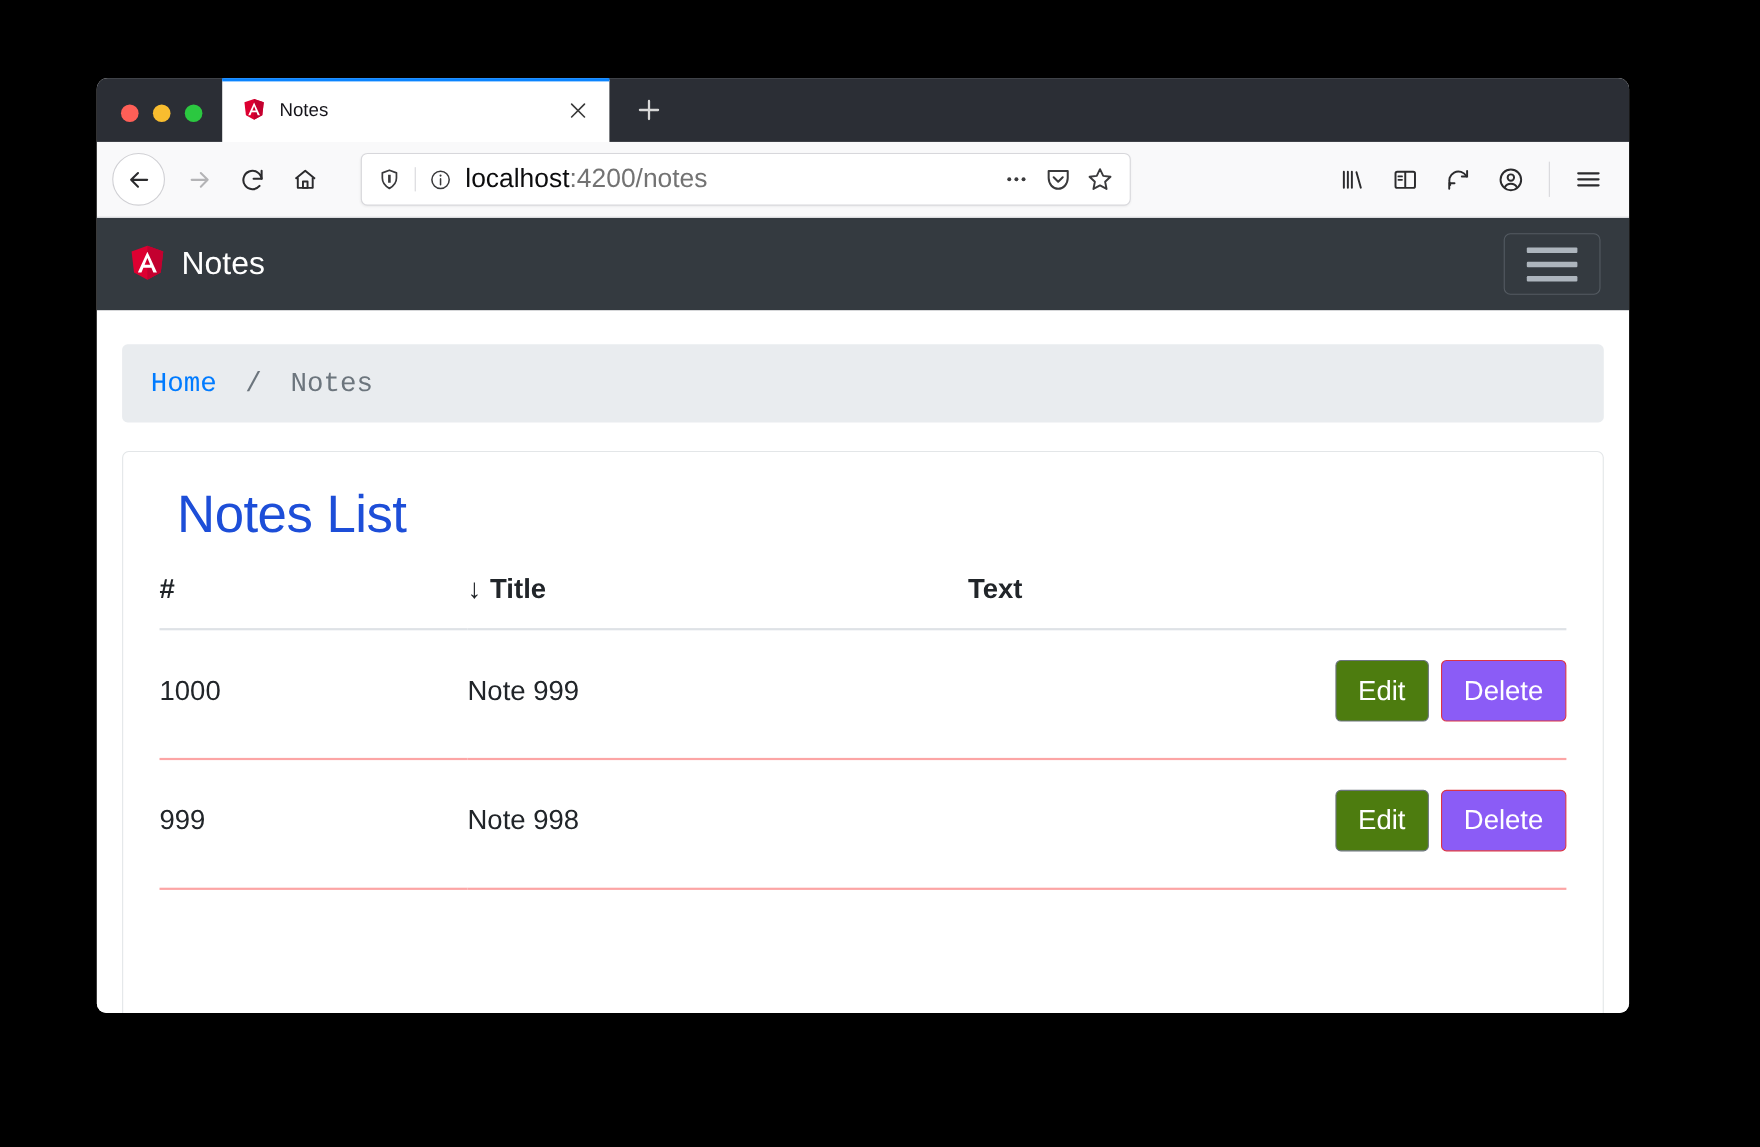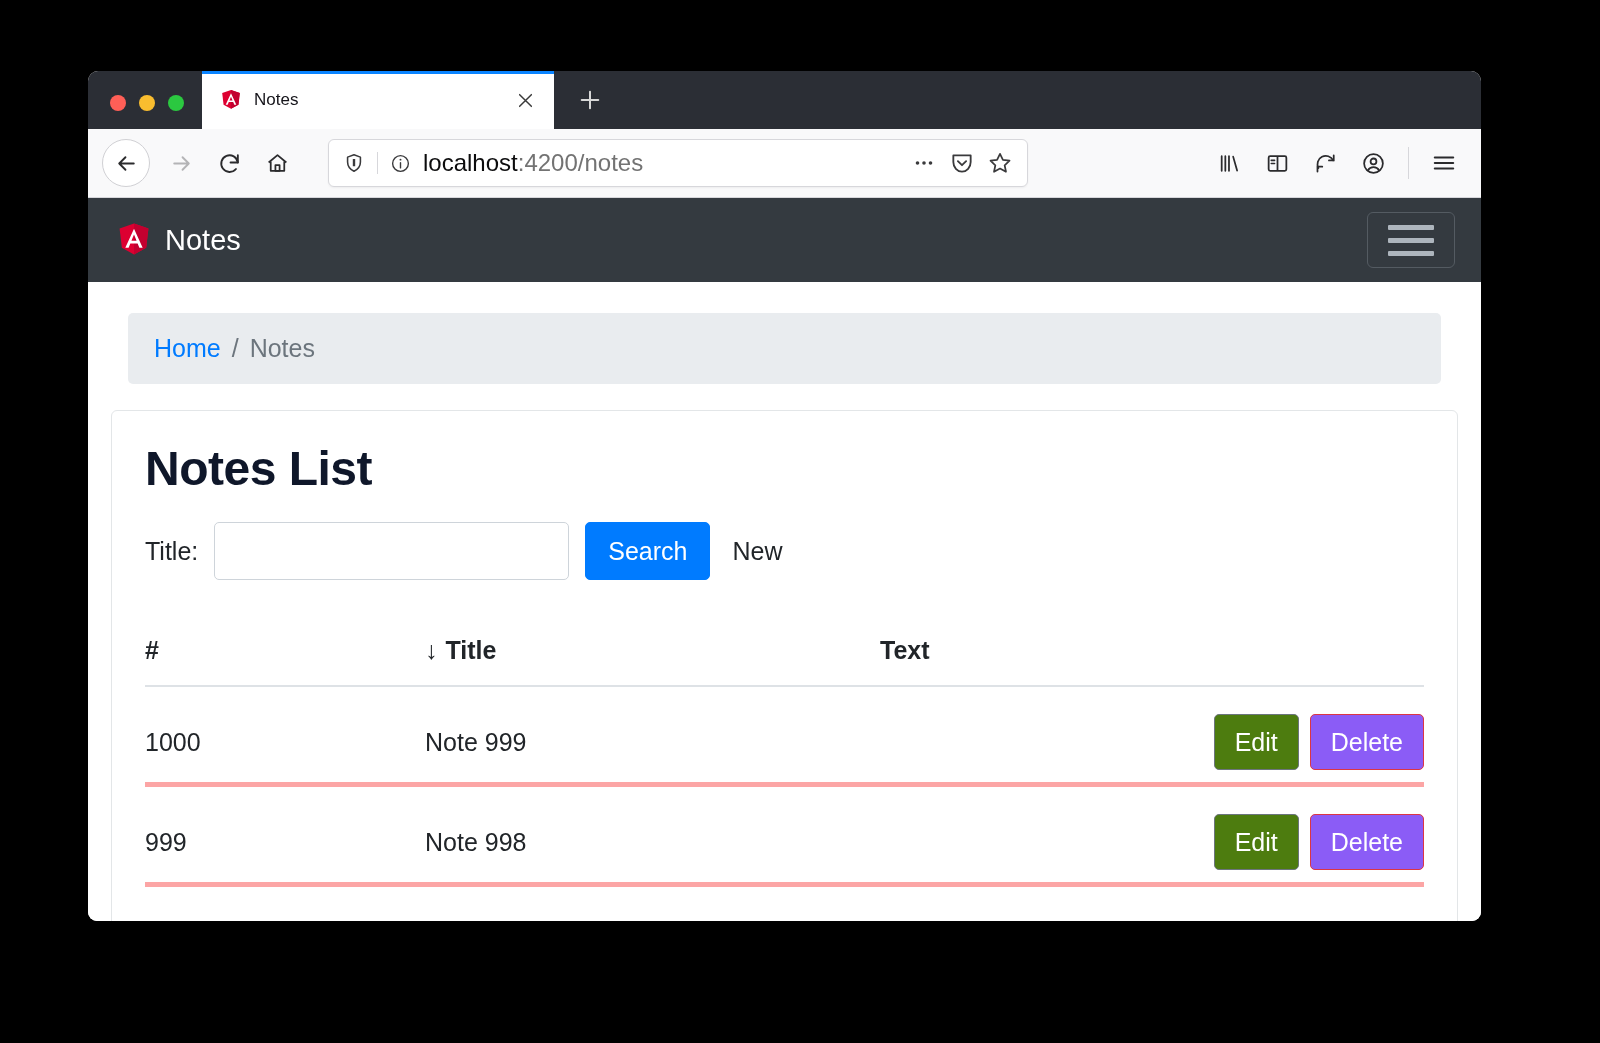--- a/index.html
+++ b/index.html
@@ -135,43 +135,45 @@
     border: 1px solid #545b62;
     border-radius: 6px;
     display: flex; flex-direction: column;
     align-items: center; justify-content: center; gap: 8px;
   }
   .tog-bar { width: 46px; height: 5px; background: #adb5bd; border-radius: 1px; }
 
   .page-wrap { padding: 31px 0 0 0; }
 
   .breadcrumb {
-    margin: 0 40px;
+    margin: 0 23px;
     background: #e9ecef;
     border-radius: 5px;
     padding: 21px 26px;
-    display: flex; align-items: center; gap: 11px;
+    display: flex; align-items: center; gap: 26px;
     font-size: 25px;
+    font-family: Liberation Mono, monospace;
   }
   .crumb-link { color: #007bff; }
   .crumb-sep { color: #6c757d; }
   .crumb-cur { color: #6c757d; }
 
   .card {
     margin: 26px 23px 0 23px;
     border: 1px solid #e3e6e8;
     border-radius: 6px;
     background: #fff;
     padding: 30px 33px 0 33px;
     min-height: 540px;
   }
   .card-title {
-    font-size: 48px; font-weight: 700; color: #0f172a;
+    font-size: 48px; font-weight: 400; color: #1d4ed8;
     letter-spacing: -0.5px;
     margin-bottom: 26px;
+    margin-left: 16px;
   }
 
   .search-form {
     display: flex; align-items: center; gap: 16px;
     margin-bottom: 56px;
   }
   .form-label { font-size: 25px; color: #212529; }
   .title-input {
     width: 355px; height: 58px;
     border: 1px solid #ced4da;
@@ -197,22 +199,22 @@
     border-bottom: 2px solid #dee2e6;
   }
   th.col-num { width: 280px; padding-left: 20px; }
   th.col-title { width: 455px; }
   th.col-text { width: 330px; }
   th.col-act { }
   .sort-arrow { margin-right: 8px; }
 
   table.notes-table td {
     font-size: 25px; color: #212529;
-    padding: 27px 0 12px 0;
-    border-bottom: 5px solid #fca5a5;
+    padding: 27px 0 33px 0;
+    border-bottom: 2px solid #fca5a5;
     vertical-align: middle;
   }
   td.col-num { padding-left: 20px; }
   td.col-act { text-align: right; padding-right: 18px; }
 
   .btn-edit, .btn-delete {
     height: 56px; padding: 0 20px;
     border-radius: 5px; border: 1px solid transparent;
     color: #fff; font-size: 25px;
     font-family: "Liberation Sans", sans-serif;
@@ -377,26 +379,20 @@
 
       <nav class="breadcrumb">
         <a class="crumb-link">Home</a>
         <span class="crumb-sep">/</span>
         <span class="crumb-cur">Notes</span>
       </nav>
 
       <div class="card">
         <h1 class="card-title">Notes List</h1>
 
-        <div class="search-form">
-          <label class="form-label">Title:</label>
-          <input class="title-input" type="text" placeholder="" style="">
-          <button class="btn-search">Search</button>
-          <a class="new-link">New</a>
-        </div>
 
         <table class="notes-table">
           <thead>
             <tr>
               <th class="col-num">#</th>
               <th class="col-title"><span class="sort-arrow">↓</span><span>Title</span></th>
               <th class="col-text">Text</th>
               <th class="col-act"></th>
             </tr>
           </thead>

